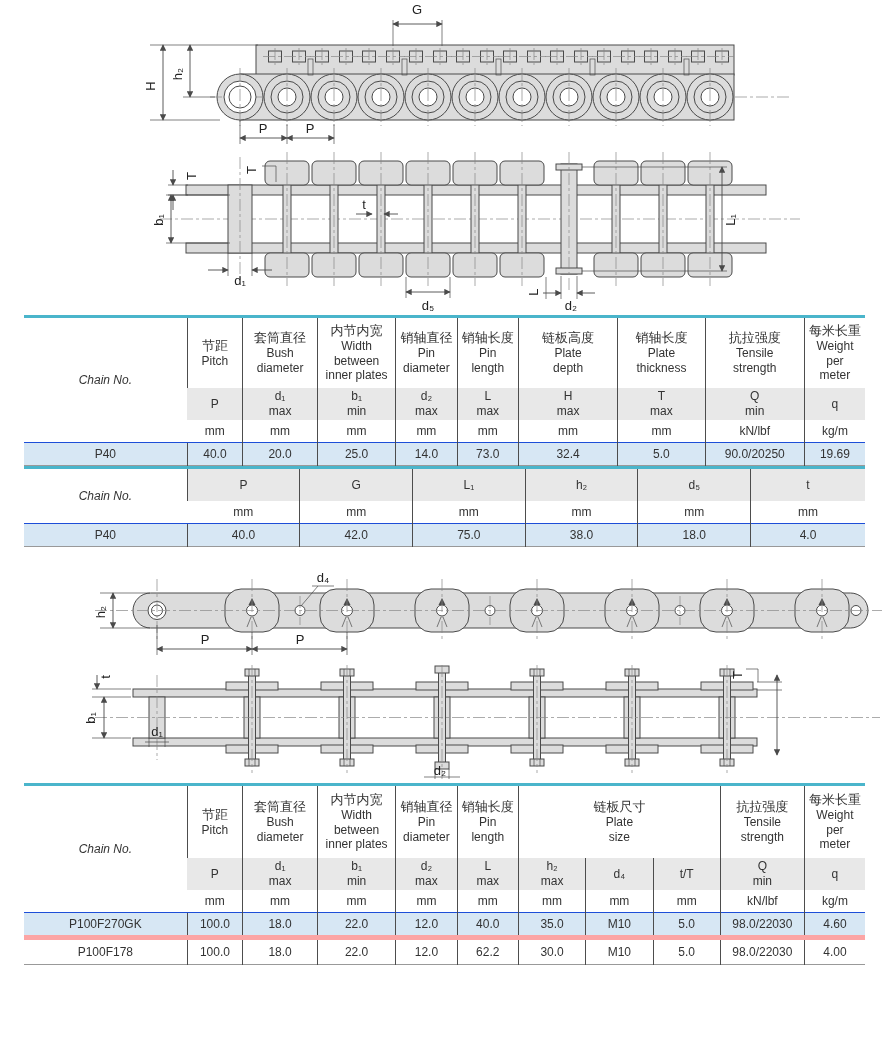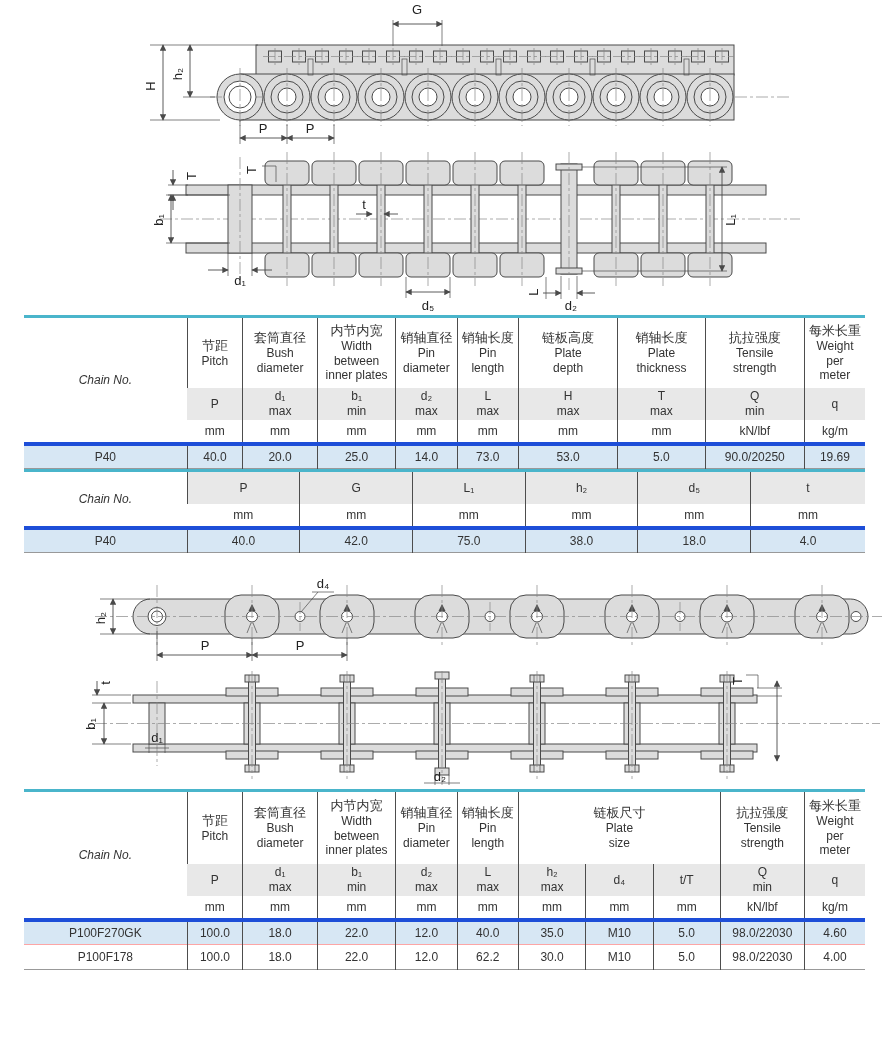--- a/index.html
+++ b/index.html
@@ -22,23 +22,23 @@
   table.spec td{border-left:1px solid #4d4d4d;text-align:center;vertical-align:middle;
                 padding:0 2px;font-size:12px;color:#333;white-space:pre-line;line-height:1.22;}
   table.spec td:first-child{border-left:none;}
   .name-row td{height:70px;}
   .name-row-t2 td{height:54px;}
   .name-row-t3 td{height:72px;}
   .cn{font-size:13px;}
   .en{font-size:12px;}
   .sym-row td{background:#e8e8e8;height:32px;}
   .unit-row td{height:22px;}
-  .data-row td{height:22px;border-top:4px solid #1d4ed8;}
+  .data-row td{height:22px;border-top:1px solid #1d4ed8;}
   .data-row.blue td{background:#d7e7f4;}
-  .data-row2 td{height:24px;border-top:1px solid #fca5a5;}
+  .data-row2 td{height:24px;border-top:5px solid #fca5a5;}
   .chain-no{background:#fff;font-style:italic;}
   .mt1{margin-top:31px;} .mt2{margin-top:20px;} .mt3{margin-top:18px;} .mt4{margin-top:9px;}
 </style>
 </head>
 <body>
 
 <div class="page">
 
   <svg width="889" height="152" viewBox="0 0 889 152">
     <defs>
@@ -265,21 +265,21 @@
       <td>kN/lbf</td>
       <td>kg/m</td>
     </tr>
     <tr class="data-row blue">
       <td>P40</td>
       <td>40.0</td>
       <td>20.0</td>
       <td>25.0</td>
       <td>14.0</td>
       <td>73.0</td>
-      <td>53.0</td>
+      <td>32.4</td>
       <td>5.0</td>
       <td>90.0/20250</td>
       <td>19.69</td>
     </tr>
   </tbody>
     </table>
 
   <table class="spec mt2">
     <colgroup>
       <col style="width:19.4%">

